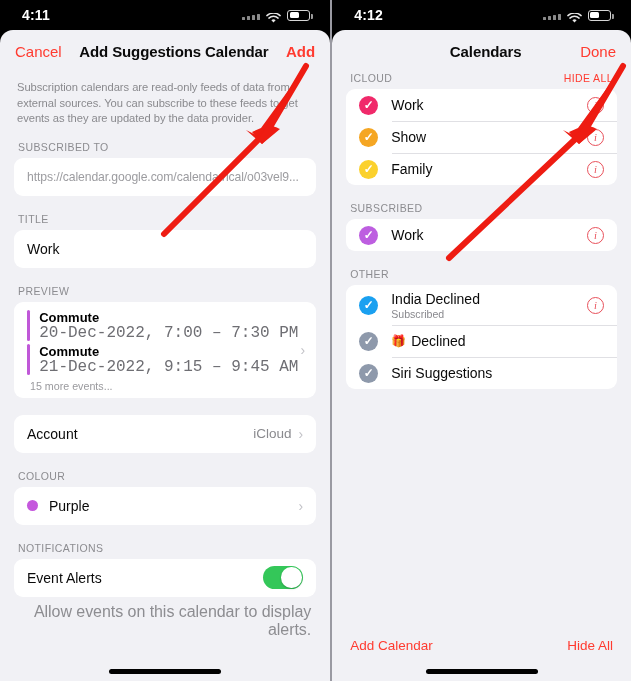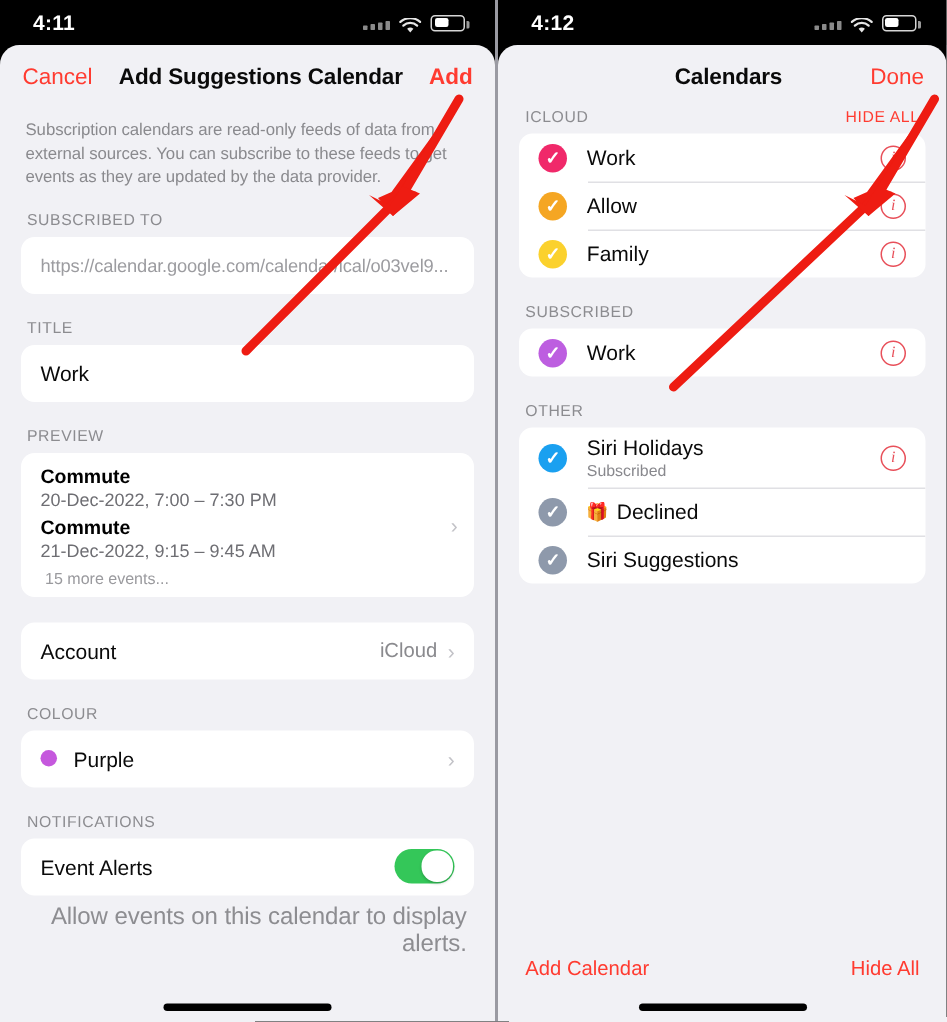--- a/index.html
+++ b/index.html
@@ -75,24 +75,24 @@
   .row {
     min-height: 38px; display: flex; align-items: center;
     padding: 0 13px; font-size: 14px; color: #0a0a0a;
   }
   .row .value { margin-left: auto; color: #8a8a8e; font-size: 13.5px; }
   .chev { color: #c2c2c7; font-size: 14px; margin-left: 7px; }
   .url-text { font-size: 12.2px; color: #9c9ca0; letter-spacing: -.1px; }
 
   
   .preview-card { position: relative; padding: 7px 0 6px 0; }
-  .pv-item { display: flex; padding: 1px 13px 2px 13px; flex-direction: column; }
+  .pv-item { display: flex; padding: 1px 13px 2px 13px; }
   .pv-bar { width: 3.2px; border-radius: 2px; background: #c058d8; margin-right: 9px; flex: none; }
   .pv-title { font-size: 13px; font-weight: bold; color: #000; line-height: 16px; }
-  .pv-sub { font-size: 12px; color: #6e6e73; line-height: 15px; }
+  .pv-sub { font-size: 16px; color: #6e6e73; line-height: 15px; font-family: Liberation Mono, monospace; }
   .pv-more { font-size: 10.7px; color: #9a9a9e; padding: 3px 13px 0 16px; }
   .pv-chev { position: absolute; right: 11px; top: 50%; transform: translateY(-50%); color: #c2c2c7; font-size: 14px; }
 
   .dot-colour { width: 11px; height: 11px; border-radius: 50%; background: #c558dd; margin-right: 11px; flex: none; }
 
   .toggle {
     margin-left: auto; width: 40px; height: 23.5px;
     background: #34c759; border-radius: 12px; position: relative;
   }
   .toggle i { position: absolute; right: 1.6px; top: 1.6px; width: 20.3px; height: 20.3px;
@@ -299,21 +299,21 @@
           <div class="hide-all-inline">HIDE ALL</div>
         </div>
         <div class="card">
           <div class="cal-row">
             <span class="check" style="background:#f0296a">✓</span>
             <span class="cal-name">Work</span>
             <span class="info-btn">i</span>
           </div>
           <div class="cal-row">
             <span class="check" style="background:#f5a623">✓</span>
-            <span class="cal-name">Allow</span>
+            <span class="cal-name">Show</span>
             <span class="info-btn">i</span>
           </div>
           <div class="cal-row">
             <span class="check" style="background:#fbd12d">✓</span>
             <span class="cal-name">Family</span>
             <span class="info-btn">i</span>
           </div>
         </div>
 
         <div class="sec-label">SUBSCRIBED</div>
@@ -323,21 +323,21 @@
             <span class="cal-name">Work</span>
             <span class="info-btn">i</span>
           </div>
         </div>
 
         <div class="sec-label">OTHER</div>
         <div class="card">
           <div class="cal-row">
             <span class="check" style="background:#1aa0f0">✓</span>
             <span>
-              <span class="cal-name">Siri Holidays</span>
+              <span class="cal-name">India Declined</span>
               <div class="cal-sub">Subscribed</div>
             </span>
             <span class="info-btn">i</span>
           </div>
           <div class="cal-row">
             <span class="check" style="background:#8e99ab">✓</span>
             <span class="gift">🎁</span>
             <span class="cal-name">Declined</span>
           </div>
           <div class="cal-row">

